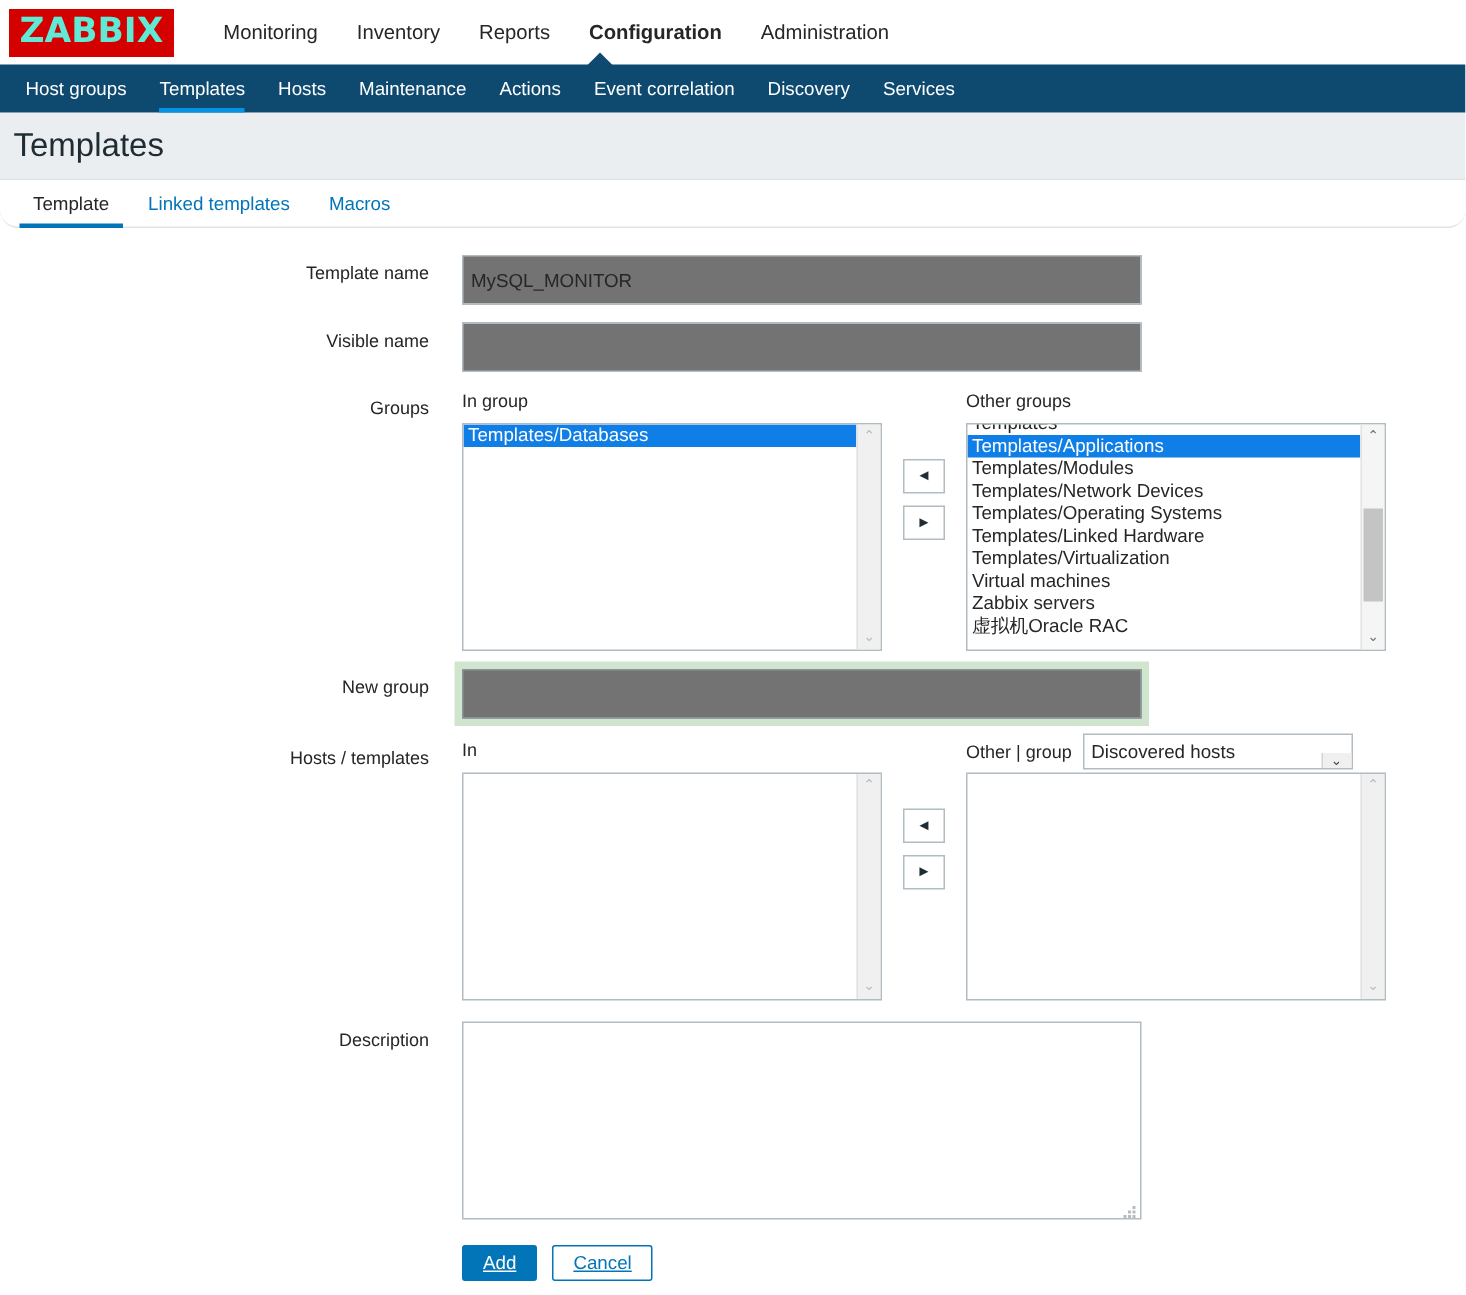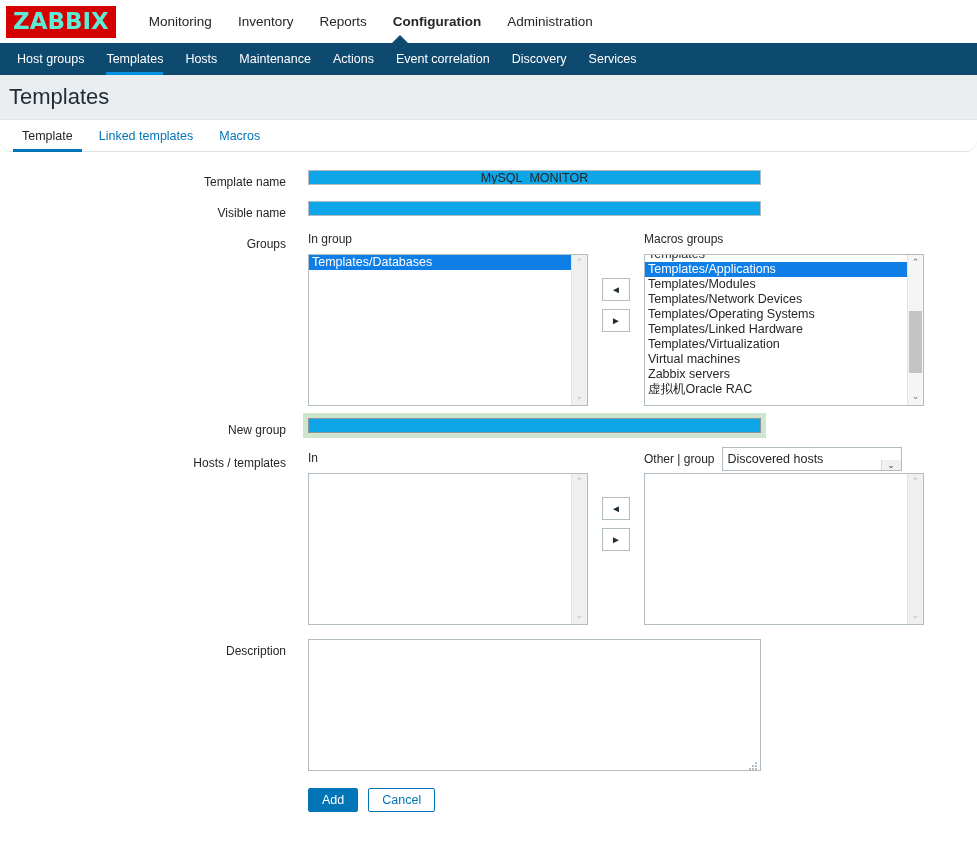--- a/index.html
+++ b/index.html
@@ -136,29 +136,28 @@
     font-size: 12px;
     color: #262626;
     padding-top: 5px;
     white-space: nowrap;
     flex: 0 0 296px;
   }
   .ctl { flex: 1 1 auto; }
 
   input.txt {
     width: 453px;
-    height: 15px;
+    height: 33px;
     border: 1px solid #b0bbc2;
-    background: #0ea5e9;
+    background: #737373;
     font-family: "Liberation Sans", sans-serif;
     font-size: 12.5px;
     color: #262626;
     padding: 0 5px;
     outline: none;
-    text-align: center;
   }
   input.txt.focusgreen {
     border: 1px solid #8a9499;
     box-shadow: 0 0 0 5px #cfe5cd;
   }
 
   
   .dual { display: flex; align-items: flex-start; }
   .col-head {
     font-size: 12px;
@@ -306,20 +305,21 @@
   .btn {
     height: 24px;
     font-size: 12.5px;
     font-family: "Liberation Sans", sans-serif;
     padding: 0 13px;
     cursor: pointer;
     border-radius: 2px;
     display: inline-flex;
     align-items: center;
     justify-content: center;
+    text-decoration: underline;
   }
   .btn.primary { background: #0275b8; color: #ffffff; border: 1px solid #0275b8; }
   .btn.ghost { background: #ffffff; color: #0275b8; border: 1px solid #0275b8; margin-left: 10px; }
 </style>
 </head>
 <body>
 
 <div class="topbar">
   <div class="logo">ZABBIX</div>
   <div class="mainmenu">
@@ -386,21 +386,21 @@
             </div>
           </div>
         </div>
 
         <div class="arrows">
           <div class="abtn">◄</div>
           <div class="abtn">►</div>
         </div>
 
         <div>
-          <div class="col-head">Macros groups</div>
+          <div class="col-head">Other groups</div>
           <div class="listbox">
             <div class="listinner" style="margin-top:-8px;">
               <div class="opt">Templates</div>
               <div class="opt sel">Templates/Applications</div>
               <div class="opt">Templates/Modules</div>
               <div class="opt">Templates/Network Devices</div>
               <div class="opt">Templates/Operating Systems</div>
               <div class="opt">Templates/Linked Hardware</div>
               <div class="opt">Templates/Virtualization</div>
               <div class="opt">Virtual machines</div>

